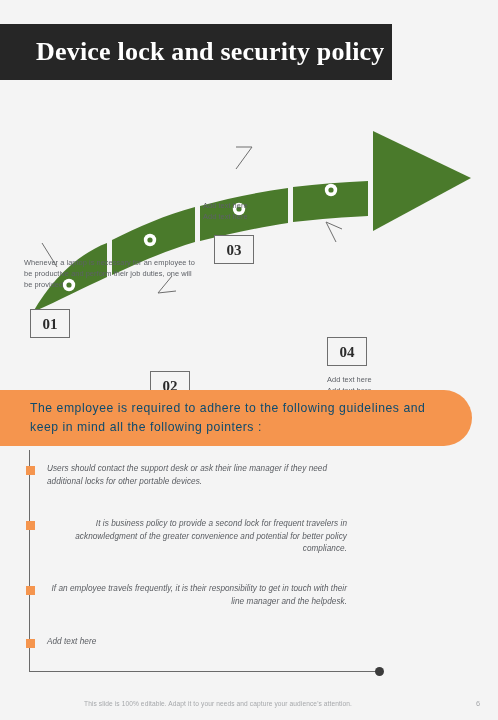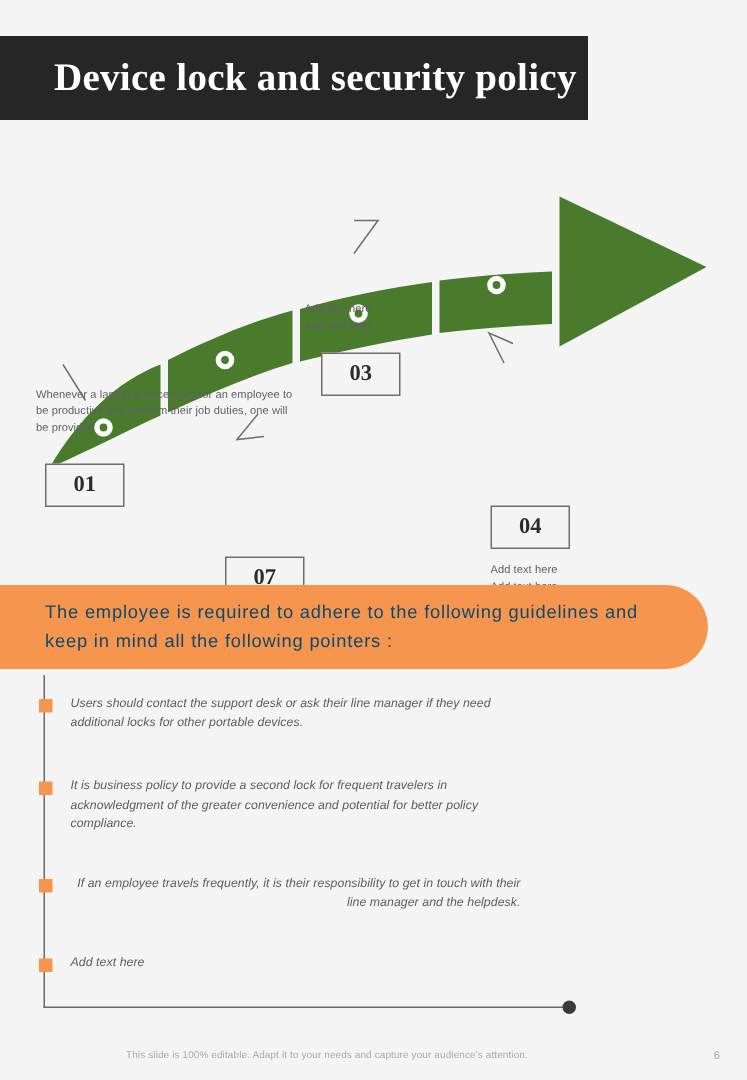--- a/index.html
+++ b/index.html
@@ -38,21 +38,21 @@
     line-height:11px;
     letter-spacing:.05px;
   }
   .t01{left:24px;top:162px;width:175px;}
   .t02{left:140px;top:310px;width:185px;}
   .t03{left:203px;top:105px;width:120px;}
   .t04{left:327px;top:279px;width:120px;}
 
   .numbox{
     position:absolute;
-    width:53px;height:29px;
+    width:40px;height:29px;
     border:1px solid #6e6e6e;
     background:#f4f4f4;
     box-sizing:border-box;
   }
   .numbox span{
     position:absolute;left:0;right:0;top:50%;transform:translateY(-50%);
     text-align:center;
     font-family:"Liberation Serif", serif;
     font-size:15px;font-weight:bold;color:#2b2b2b;
   }
@@ -141,21 +141,21 @@
     <div class="dtext t02">Users agree to uphold and support the company's physical laptop security policy when given a company laptop.</div>
     <div class="dtext t03" style="white-space:pre-line">Add text here
 Add text here</div>
     <div class="dtext t04" style="white-space:pre-line">Add text here
 Add text here</div>
 
     <div class="numbox n01">
         <span>01</span>
       </div>
     <div class="numbox n02">
-        <span>07</span>
+        <span>02</span>
       </div>
     <div class="numbox n03">
         <span>03</span>
       </div>
     <div class="numbox n04">
         <span>04</span>
       </div>
   </div>
 
   <div class="banner">
@@ -164,21 +164,21 @@
 
   <div class="listwrap">
     <div class="vline"></div>
     <div class="hline"></div>
     <div class="enddot"></div>
 
     <div class="bullet" style="left:26px;top:16px;"></div>
     <div class="bitem" style="top:13px;">Users should contact the support desk or ask their line manager if they need additional locks for other portable devices.</div>
 
     <div class="bullet" style="left:26px;top:71px;"></div>
-    <div class="bitem" style="top:68px;">It is business policy to provide a second lock for frequent travelers in acknowledgment of the greater convenience and potential for better policy compliance.</div>
+    <div class="bitem" style="top:68px;text-align:right;">It is business policy to provide a second lock for frequent travelers in acknowledgment of the greater convenience and potential for better policy compliance.</div>
 
     <div class="bullet" style="left:26px;top:136px;"></div>
     <div class="bitem" style="top:133px;text-align:right;">If an employee travels frequently, it is their responsibility to get in touch with their line manager and the helpdesk.</div>
 
     <div class="bullet" style="left:26px;top:189px;"></div>
     <div class="bitem" style="top:186px;">Add text here</div>
   </div>
 
   <div class="footer">This slide is 100% editable. Adapt it to your needs and capture your audience's attention.</div>
   <div class="pagenum">6</div>

